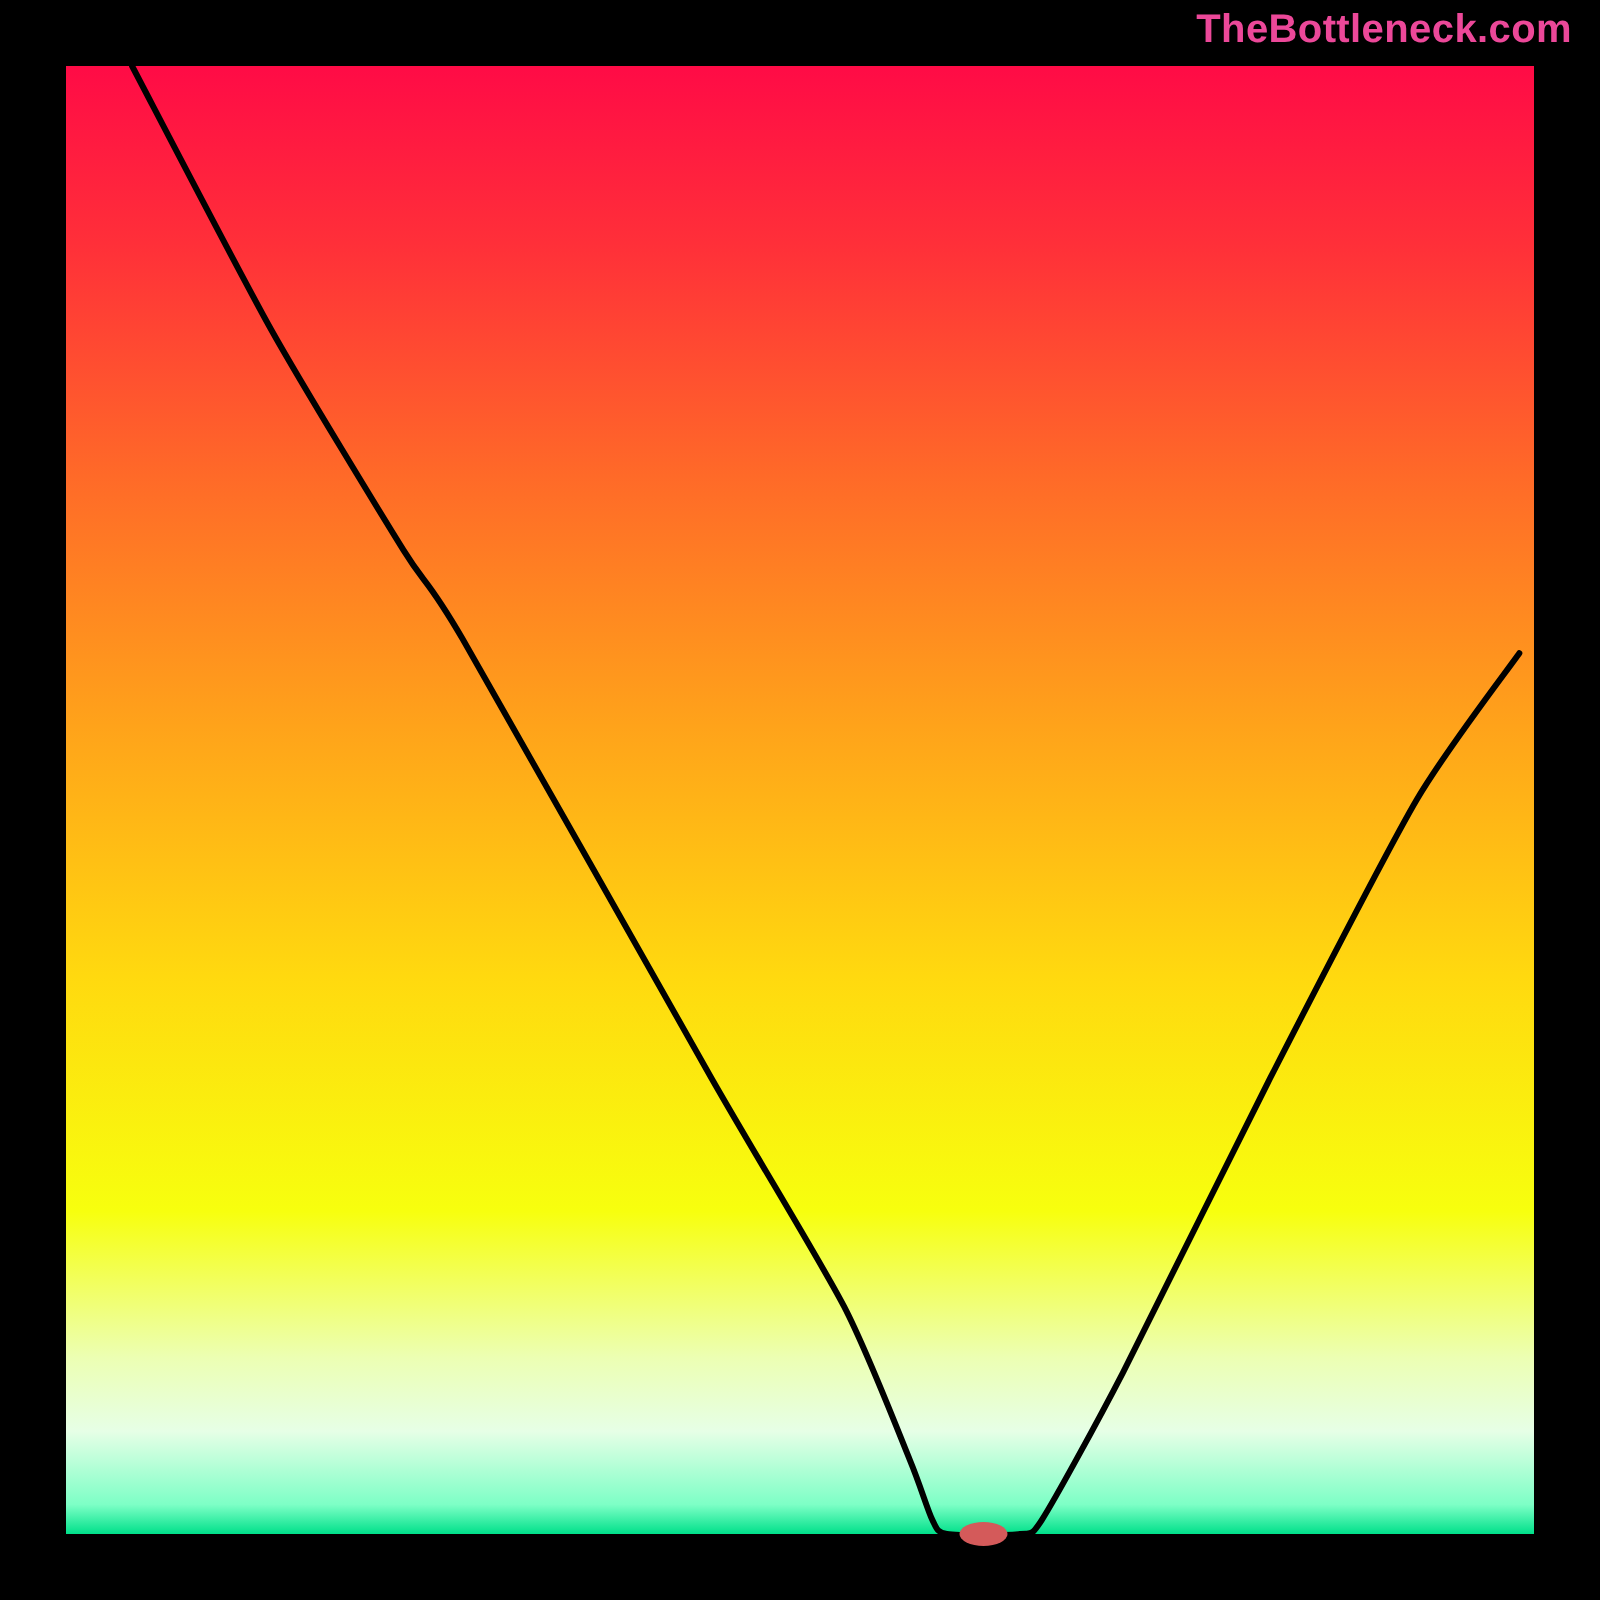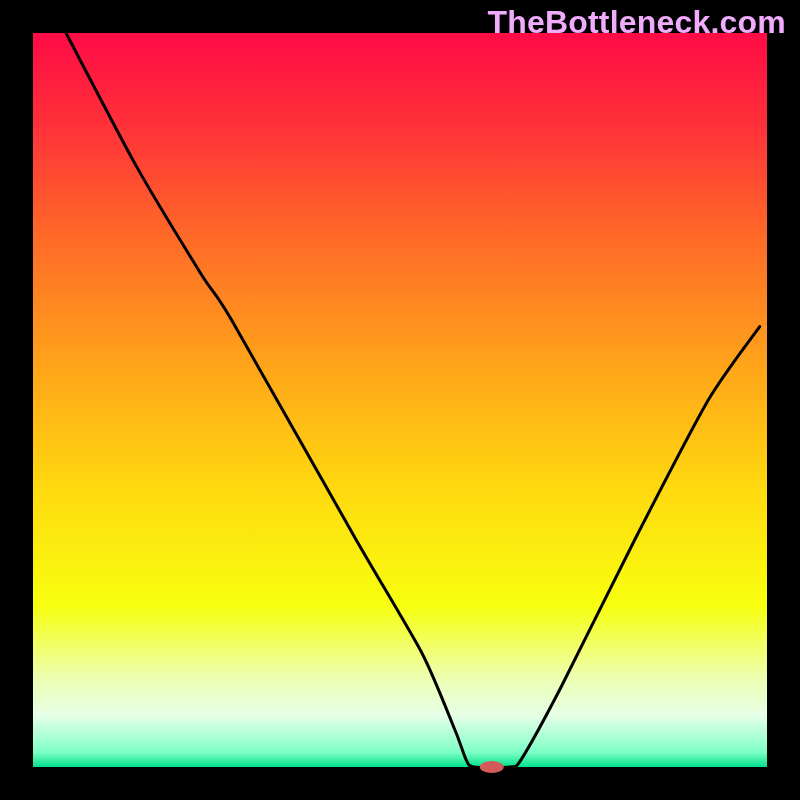--- a/index.html
+++ b/index.html
@@ -14,23 +14,23 @@
     position: relative;
     width: 800px;
     height: 800px;
     background: #000;
   }
   .watermark {
     position: absolute;
     top: 4px;
     right: 14px;
     font-family: Arial, Helvetica, sans-serif;
-    font-size: 32px;
+    font-size: 20px;
     font-weight: 600;
-    color: #f0abfc;
+    color: #ec4899;
     letter-spacing: 0.2px;
     z-index: 10;
   }
   svg.plot {
     position: absolute;
     left: 0;
     top: 0;
     width: 800px;
     height: 800px;
   }

